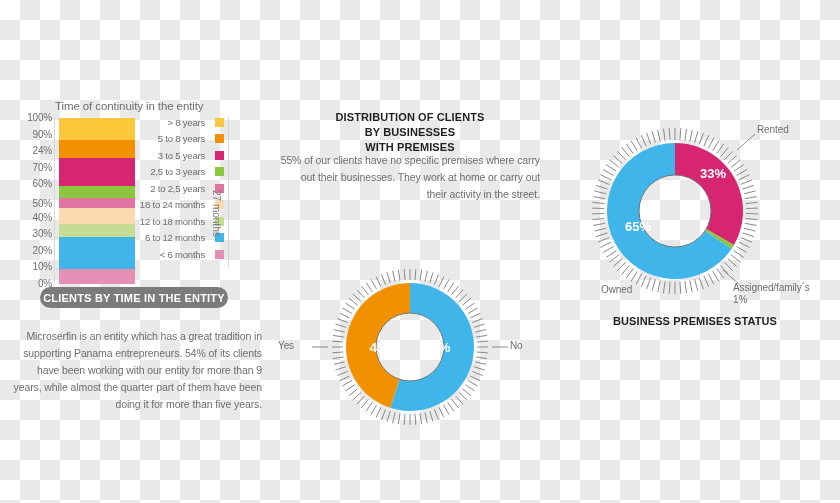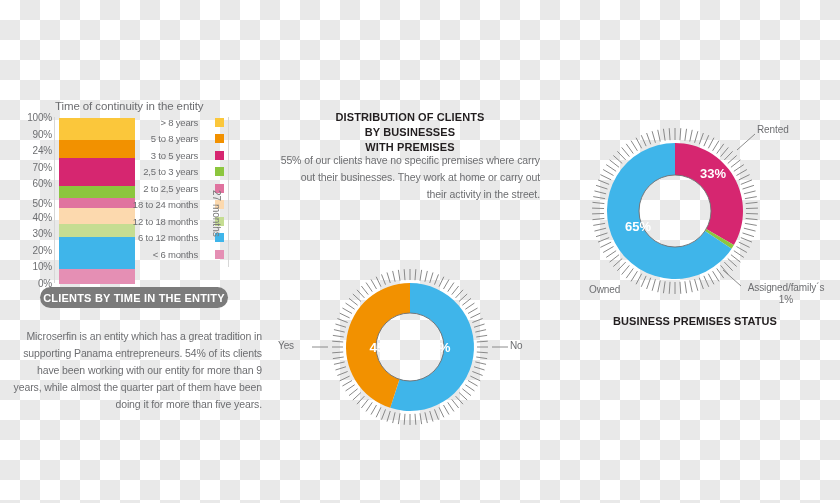--- a/index.html
+++ b/index.html
@@ -43,21 +43,21 @@
   
   #stacked-bar{
     position:absolute;left:59px;top:118px;width:76px;height:166px;
     display:flex;flex-direction:column;
   }
   #stacked-bar .seg{width:100%;}
 
   
   #legend{position:absolute;left:136px;top:114px;width:88px;}
   #legend .row{
-    height:16.5px;display:flex;align-items:center;justify-content:flex-end;gap:17px;
+    height:16.5px;display:flex;align-items:center;justify-content:flex-end;gap:10px;
   }
   #legend .lbl{font-size:9.5px;color:#6d6e71;white-space:nowrap;letter-spacing:-0.2px;}
   #legend .sw{width:9px;height:9px;flex:0 0 auto;}
 
   .side-line{position:absolute;left:228px;top:117px;width:1px;height:150px;background:#d7d7d7;}
   .side-note{
     position:absolute;left:222px;top:190px;
     font-size:10px;color:#7a7a7a;white-space:nowrap;
     transform-origin:left top;transform:rotate(90deg);
   }
@@ -90,21 +90,21 @@
   #right-title{position:absolute;left:30px;top:314px;width:240px;}
   #right-paragraph{position:absolute;left:12px;top:331px;width:275px;}
 
   
   .donut-wrap{position:absolute;}
   .donut-wrap svg{display:block;}
 
   .lead-label{
     position:absolute;font-size:10px;color:#6d6e71;white-space:nowrap;letter-spacing:-0.1px;
   }
-  .lead-label.two-line{white-space:normal;text-align:center;line-height:12px;}
+  .lead-label.two-line{white-space:normal;text-align:left;line-height:12px;}
 </style>
 </head>
 <body>
 
 <div id="checker"></div>
 
 <div id="stage">
 
   <div id="left-col">
 
@@ -400,21 +400,21 @@
             <path d="M 168.88972745734185 127 A 68 68 0 0 1 166.61475011516447 130.6665643428955 L 139.97251476685176 112.94112229917997 A 36 36 0 0 0 141.1769145362398 111 Z" fill="#8CC63E"></path>
             <path d="M 166.61475011516447 130.6665643428955 A 68 68 0 1 1 109.99999999999999 25 L 110 57 A 36 36 0 1 0 139.97251476685176 112.94112229917997 Z" fill="#3FB5EA"></path>
           </g>
         <circle cx="110" cy="93" r="36" fill="none" stroke="#6d6e71" stroke-width="0.9"></circle>
         <text id="right-val-1" x="148" y="60" text-anchor="middle" font-size="13" font-weight="bold" fill="#ffffff" font-family="Liberation Sans, sans-serif">33%</text>
         <text id="right-val-3" x="73" y="113" text-anchor="middle" font-size="13" font-weight="bold" fill="#ffffff" font-family="Liberation Sans, sans-serif">65%</text>
         <line x1="172" y1="32" x2="190" y2="16" stroke="#808080" stroke-width="0.9"></line>
         <line x1="158" y1="152" x2="176" y2="168" stroke="#808080" stroke-width="0.9"></line>
       </svg>
       <div class="lead-label" style="left:192px;top:6px;">Rented</div>
-      <div class="lead-label" style="left:24px;top:166px;">Owned</div>
+      <div class="lead-label" style="left:36px;top:166px;">Owned</div>
       <div class="lead-label two-line" style="left:168px;top:164px;width:106px;">
         <div>Assigned/family´s</div>
         <div>1%</div>
       </div>
     </div>
 
     <div id="right-title" class="head-title">BUSINESS PREMISES STATUS</div>
 
   </div>
 

